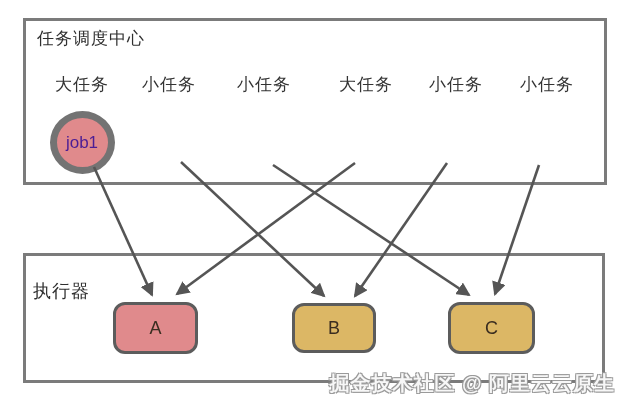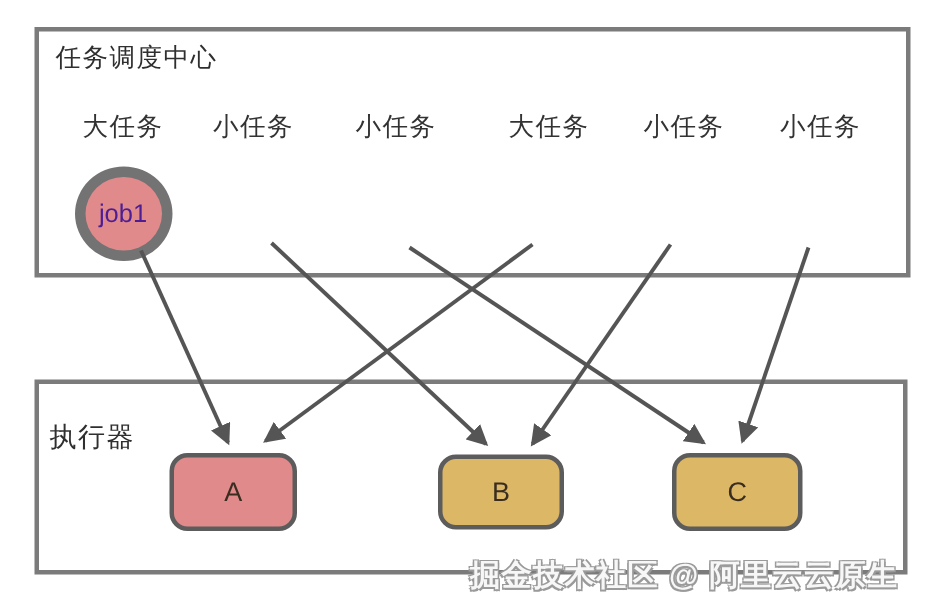--- a/index.html
+++ b/index.html
@@ -29,21 +29,21 @@
   .exec-node{
     position:absolute;border:3px solid #5c5c5c;border-radius:12px;box-sizing:border-box;
     display:flex;align-items:center;justify-content:center;font-size:18px;color:#3a2d20;
   }
   .exec-a{left:113px;top:302px;width:85px;height:52px;}
   .exec-b{left:292px;top:303px;width:84px;height:50px;}
   .exec-c{left:448px;top:302px;width:87px;height:52px;}
   .arrows{position:absolute;left:0;top:0;width:627px;height:408px;pointer-events:none;}
   .arrows line{stroke:#555;stroke-width:2.6;}
   .watermark{
-    position:absolute;right:28px;bottom:11px;font-size:20px;font-weight:bold;white-space:nowrap;
+    position:absolute;right:12px;bottom:11px;font-size:20px;font-weight:bold;white-space:nowrap;
     color:#f7f7f7;letter-spacing:1px;
     text-shadow:-1px -1px 0 #9a9a9a,1px -1px 0 #9a9a9a,-1px 1px 0 #9a9a9a,1px 1px 0 #9a9a9a;
   }
 </style>
 </head>
 <body>
 
 <div class="canvas">
 
   <div class="panel panel-scheduler"></div>

